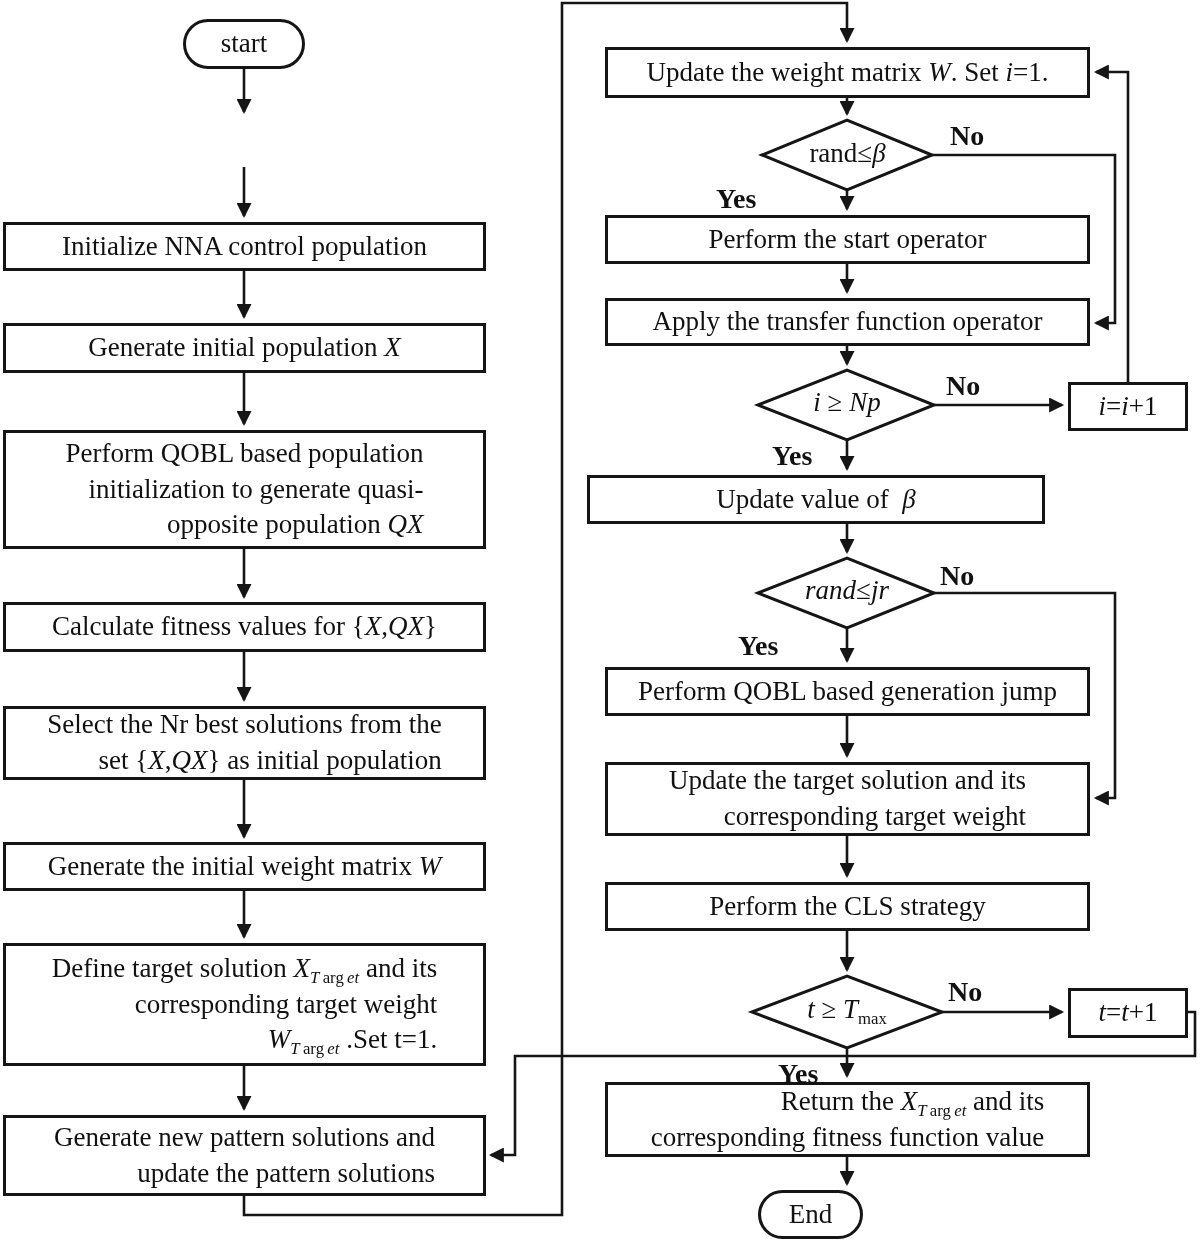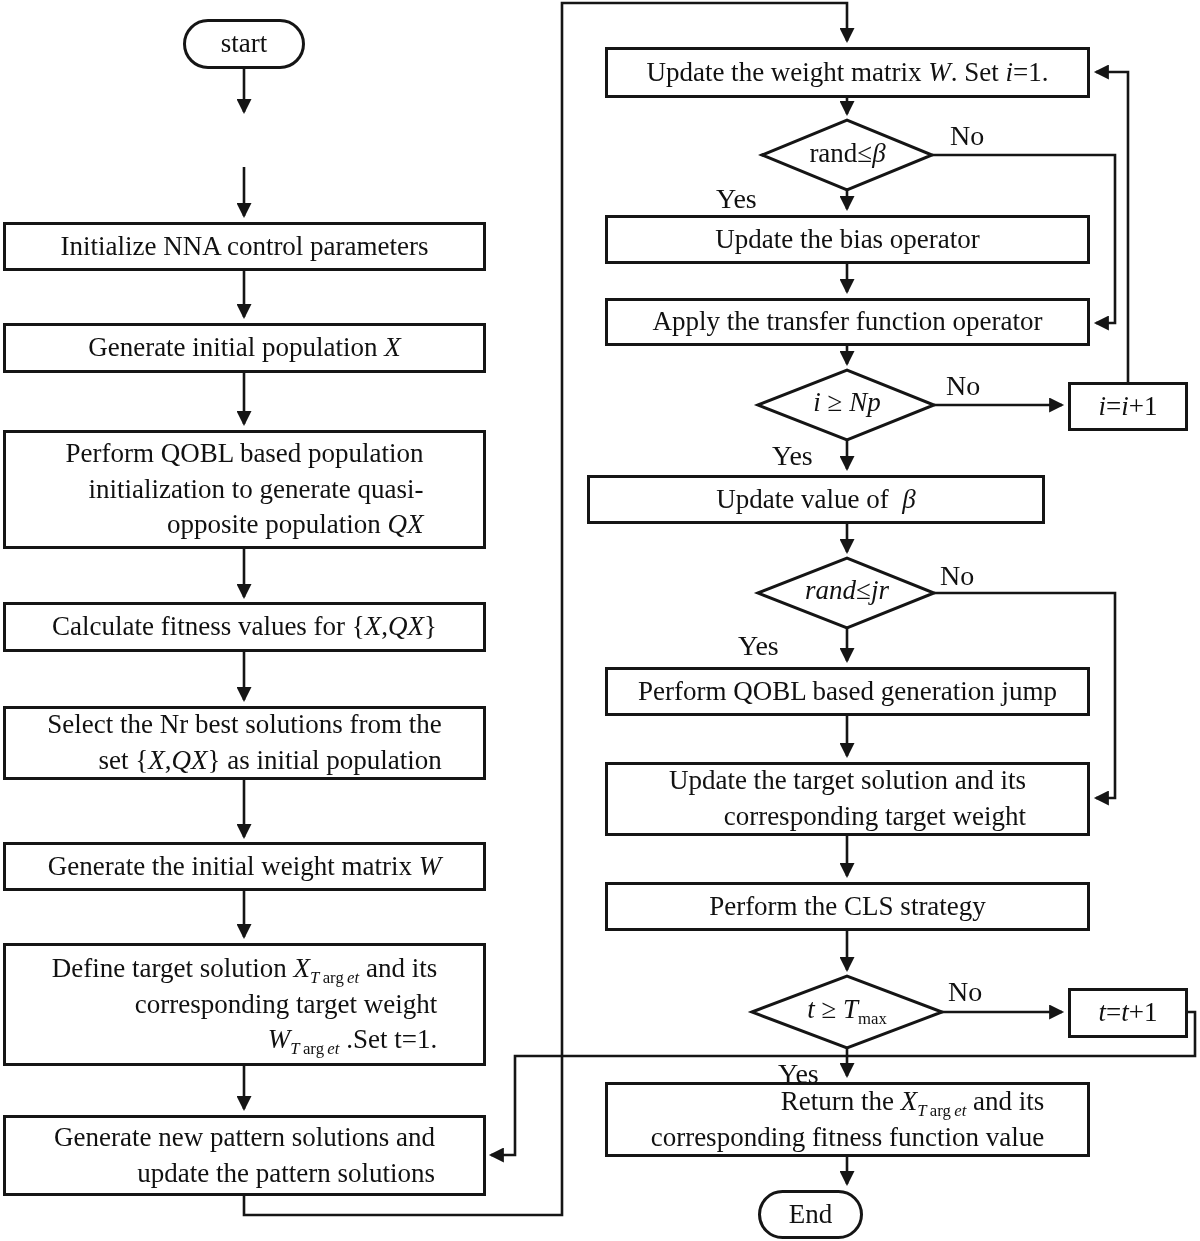--- a/index.html
+++ b/index.html
@@ -13,21 +13,21 @@
     position:absolute;box-sizing:border-box;background:#fff;
     border:3px solid #151515;display:flex;align-items:center;justify-content:center;
     text-align:right;font-size:27px;line-height:1.32;padding:0 4px;
   }
   .rounded{border-radius:26px;}
   .dlabel{
     position:absolute;display:flex;justify-content:center;
     text-align:center;font-size:27px;background:transparent;border:none;
   }
   .blabel{
-    position:absolute;font-size:28px;background:transparent;
+    position:absolute;font-size:28px;background:transparent;font-weight:bold;
   }
   sub{font-size:0.62em;line-height:0;}
   i{font-style:italic;}
 </style>
 </head>
 <body>
 
 <div id="stage">
 
   <svg id="wires" viewBox="0 0 1200 1241" xmlns="http://www.w3.org/2000/svg">
@@ -75,21 +75,21 @@
       <polygon points="758,405 847,370 934,405 847,440"></polygon>
       <polygon points="758,593 847,558 934,593 847,628"></polygon>
       <polygon points="752,1012 847,976 942,1012 847,1048"></polygon>
     </g>
   </svg>
 
   <div class="node rounded" style="left:183px;top:19px;width:122px;height:50px">
       <span>start</span>
     </div>
   <div class="node" style="left:3px;top:222px;width:483px;height:49px">
-      <span>Initialize NNA control parameters</span>
+      <span>Initialize NNA control population</span>
     </div>
   <div class="node" style="left:3px;top:430px;width:483px;height:119px">
       <span>Perform QOBL based population<br>initialization to generate quasi-<br>opposite population <i>QX</i></span>
     </div>
   <div class="node" style="left:3px;top:323px;width:483px;height:50px">
       <span>Generate initial population <i>X</i></span>
     </div>
   <div class="node" style="left:3px;top:602px;width:483px;height:50px">
       <span>Calculate fitness values for {<i>X</i>,<i>QX</i>}</span>
     </div>
@@ -106,21 +106,21 @@
       <span>Generate new pattern solutions and<br>update the pattern solutions</span>
     </div>
 
   <div class="node" style="left:605px;top:47px;width:485px;height:51px">
       <span>Update the weight matrix <i>W</i>. Set <i>i</i>=1.</span>
     </div>
   <div class="dlabel" style="left:765px;top:138px;width:165px;height:36px">
       <span>rand≤<i>β</i></span>
     </div>
   <div class="node" style="left:605px;top:215px;width:485px;height:49px">
-      <span>Update the bias operator</span>
+      <span>Perform the start operator</span>
     </div>
   <div class="node" style="left:605px;top:298px;width:485px;height:48px">
       <span>Apply the transfer function operator</span>
     </div>
   <div class="dlabel" style="left:760px;top:387px;width:174px;height:36px">
       <span><i>i</i> ≥ <i>Np</i></span>
     </div>
   <div class="node" style="left:1068px;top:382px;width:120px;height:49px">
       <span><i>i</i>=<i>i</i>+1</span>
     </div>

